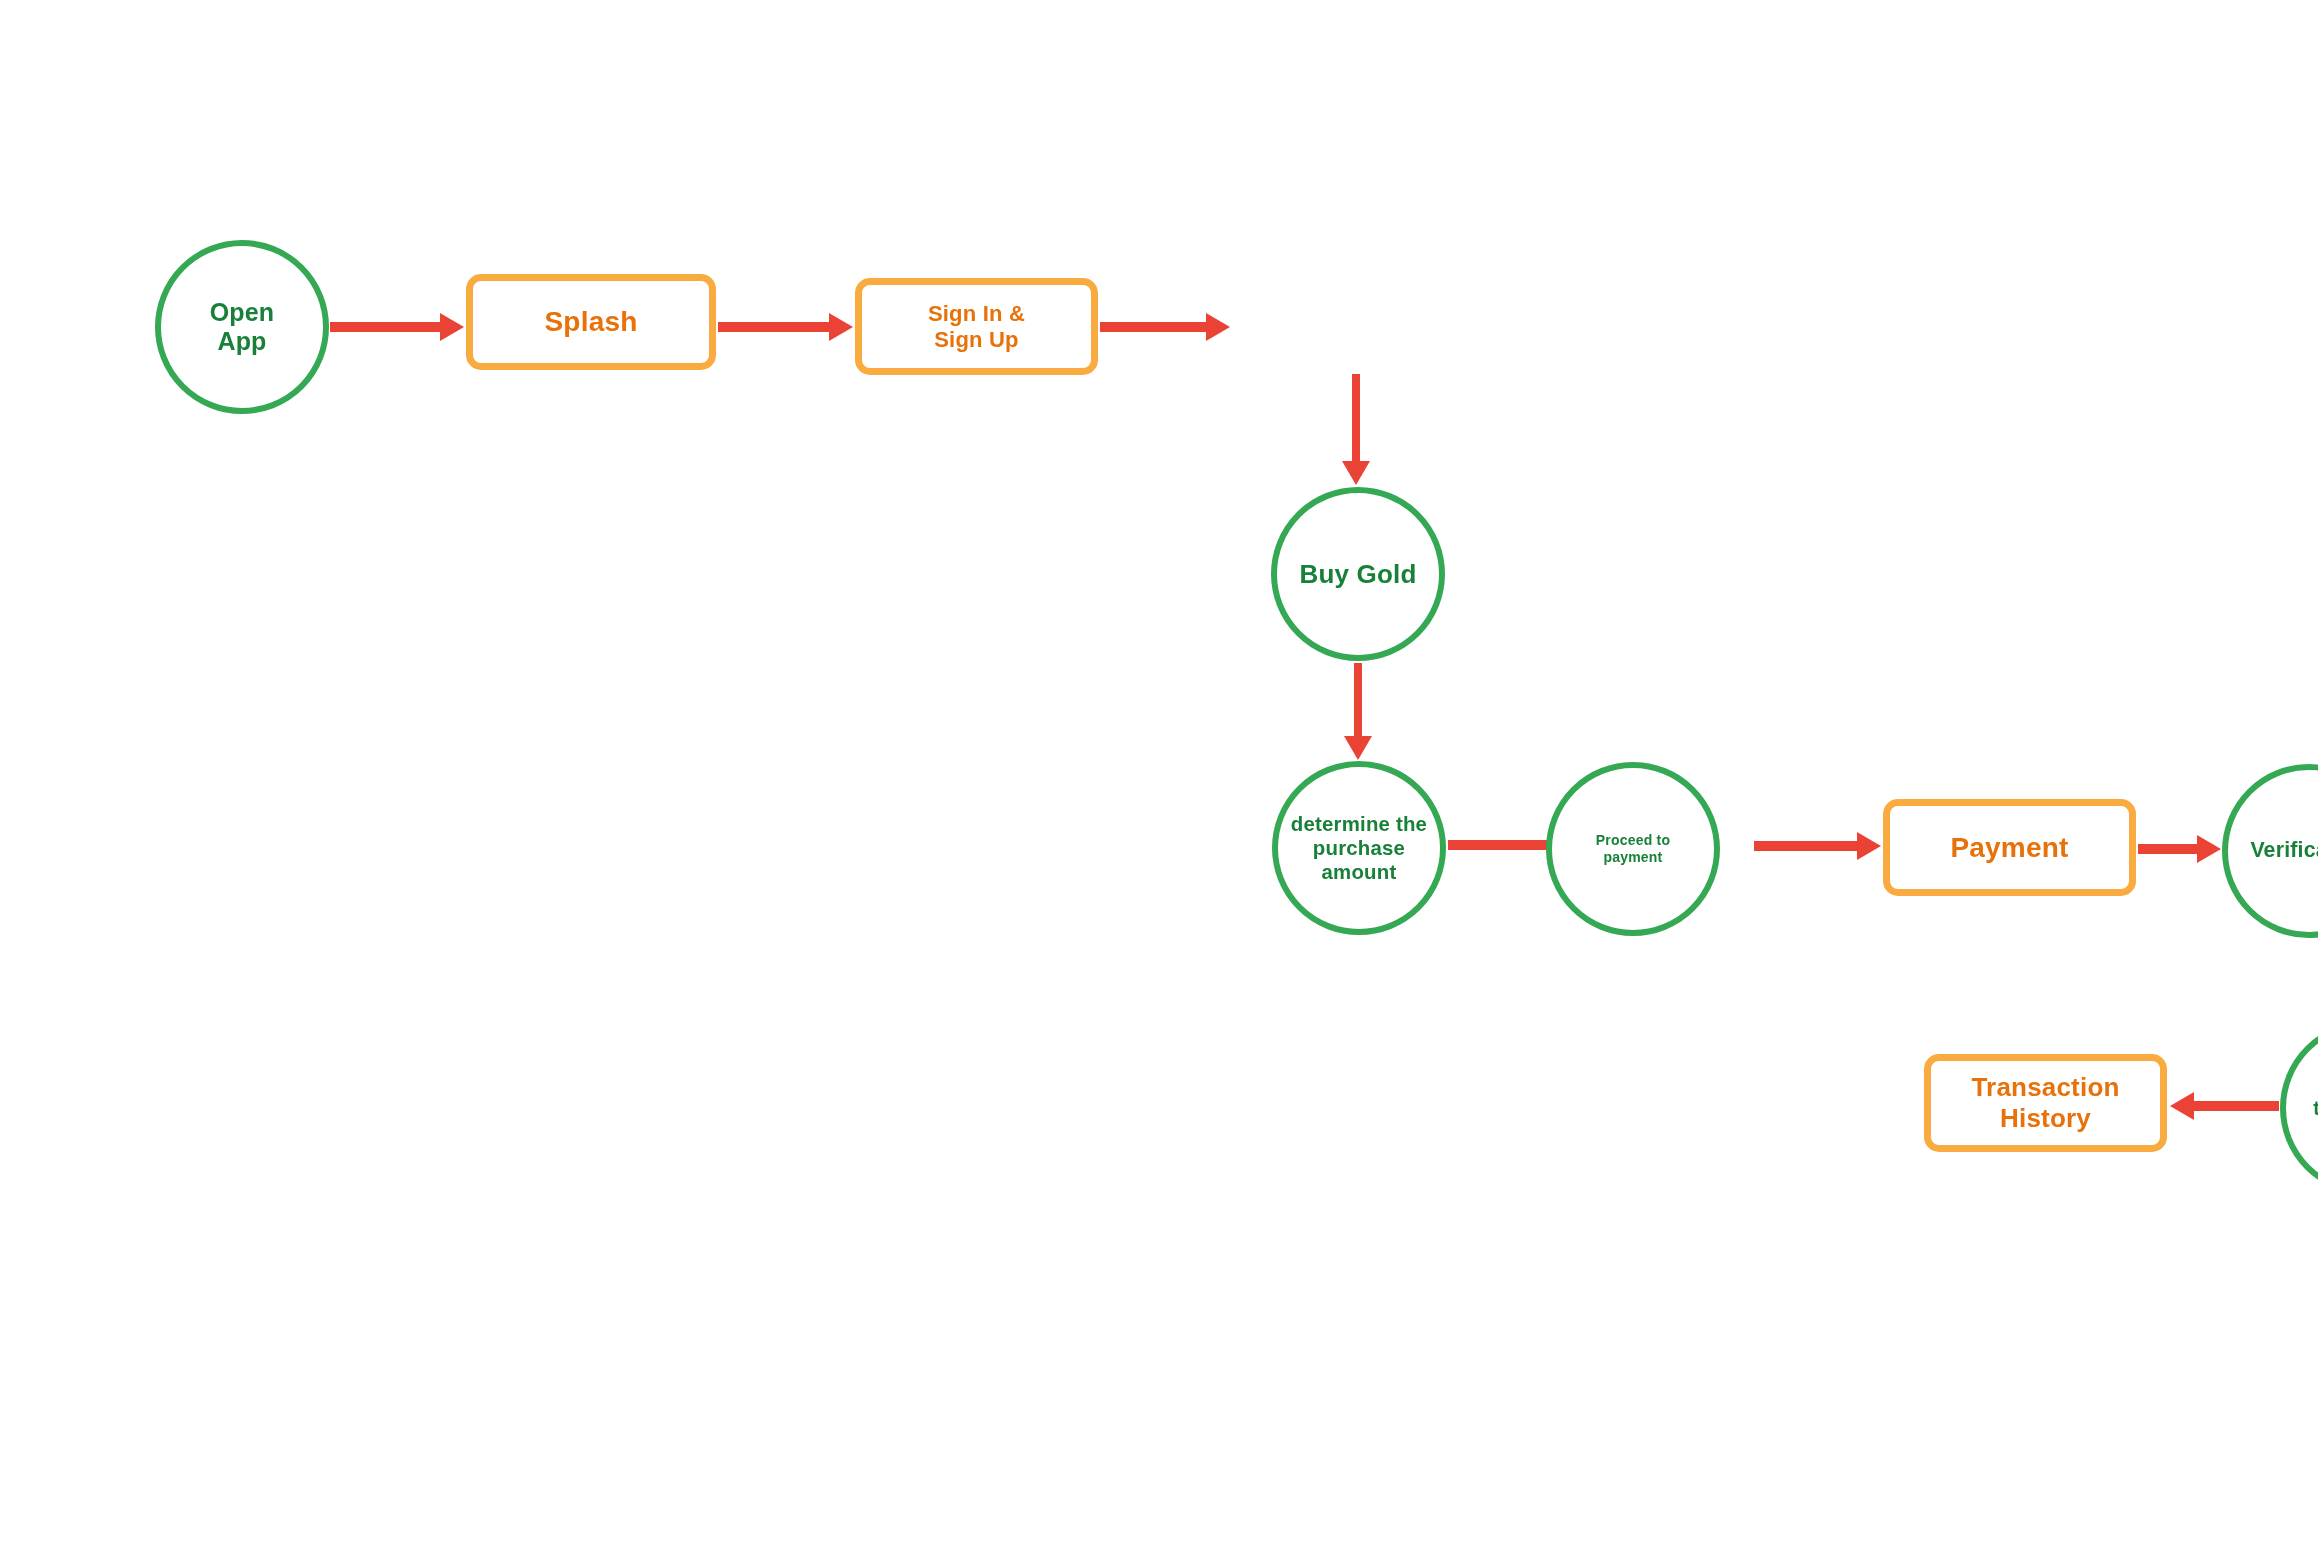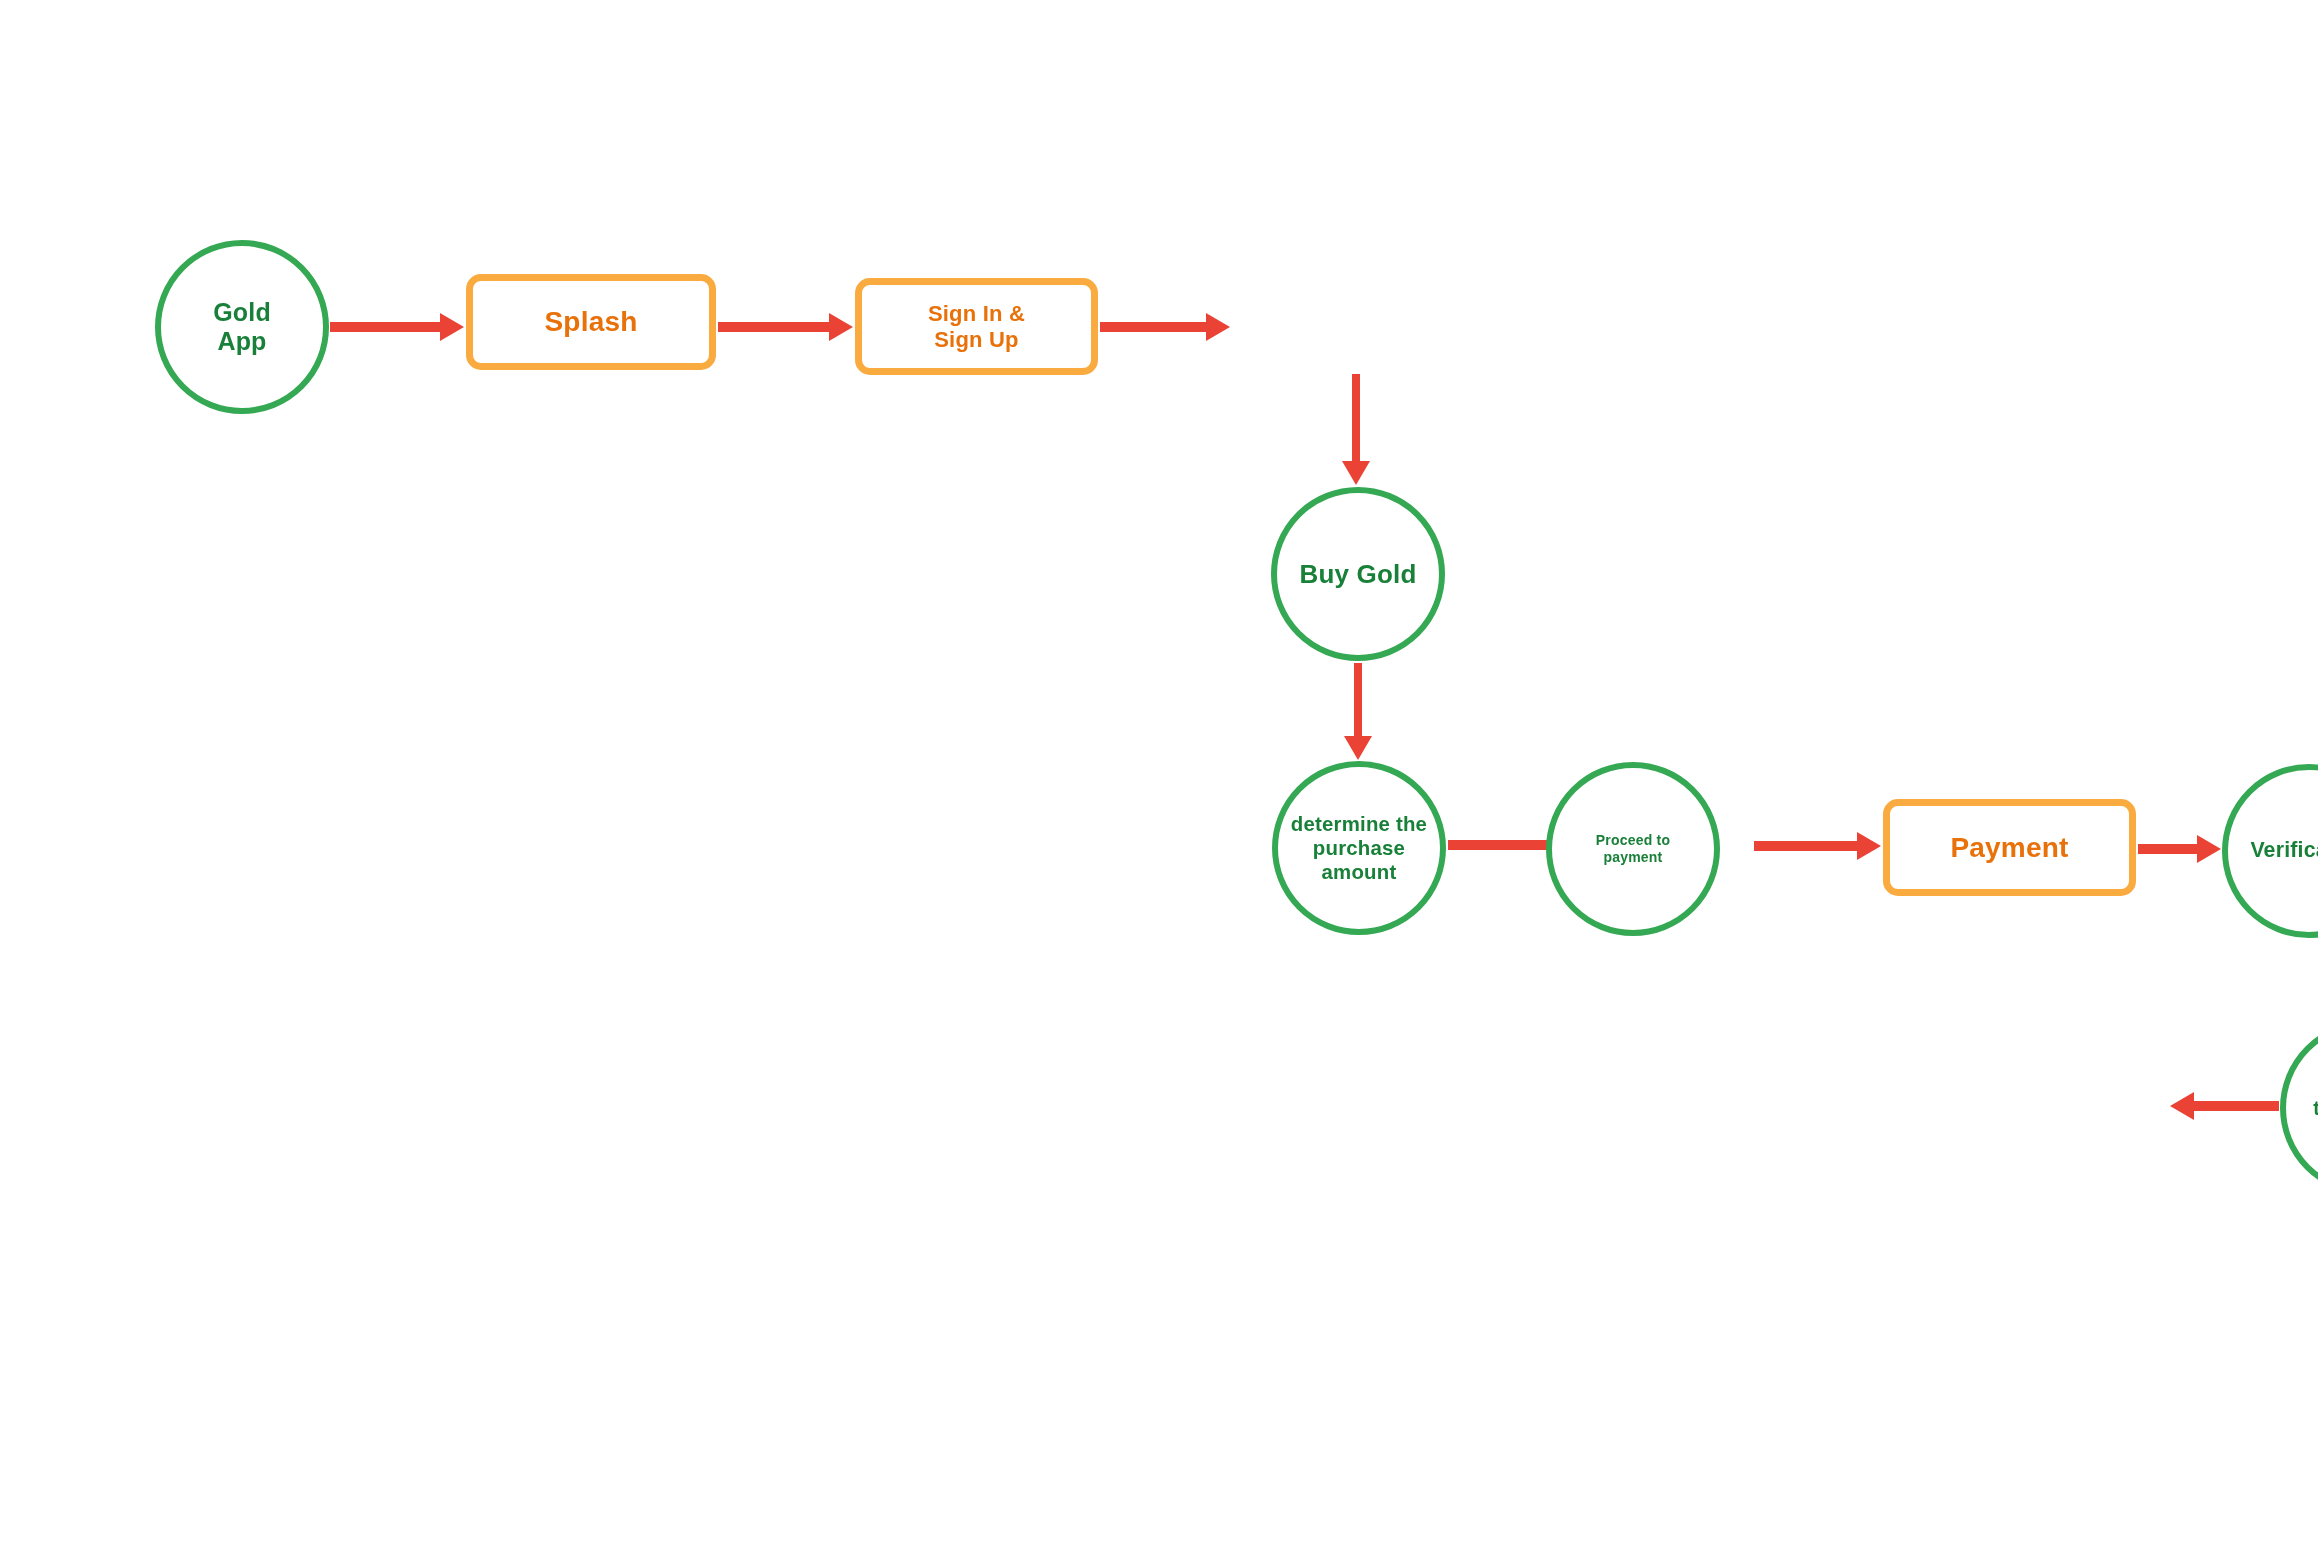--- a/index.html
+++ b/index.html
@@ -61,21 +61,21 @@
   .arrow.down .shaft{top:0;bottom:20.4px;left:9.7px;width:8.3px;}
   .arrow.down .head{bottom:0;left:0;border-left:14px solid transparent;border-right:14px solid transparent;border-top:24px solid var(--arrow-red);}
 </style>
 </head>
 <body>
 
 <div class="canvas">
 
 
   <div class="node circle" style="left:155px;top:240px;width:174px;height:174px;font-size:25px;">
-    <span class="label">Gold
+    <span class="label">Open
 App</span>
   </div>
 
   <div class="arrow right" style="left:330px;top:313px;width:134px;">
     <div class="shaft"></div>
     <div class="head"></div>
   </div>
 
   <div class="node box" style="left:466px;top:274px;width:250px;height:96px;font-size:28px;">
     <span class="label">Splash</span>
@@ -149,15 +149,19 @@
     <span class="label">See
 transaction
 history</span>
   </div>
 
   <div class="arrow left" style="left:2170px;top:1092px;width:109px;">
     <div class="shaft"></div>
     <div class="head"></div>
   </div>
 
+  <div class="node box" style="left:1924px;top:1054px;width:243px;height:98px;font-size:26px;">
+    <span class="label">Transaction
+History</span>
+  </div>
 
 </div>
 
 
 </body></html>

